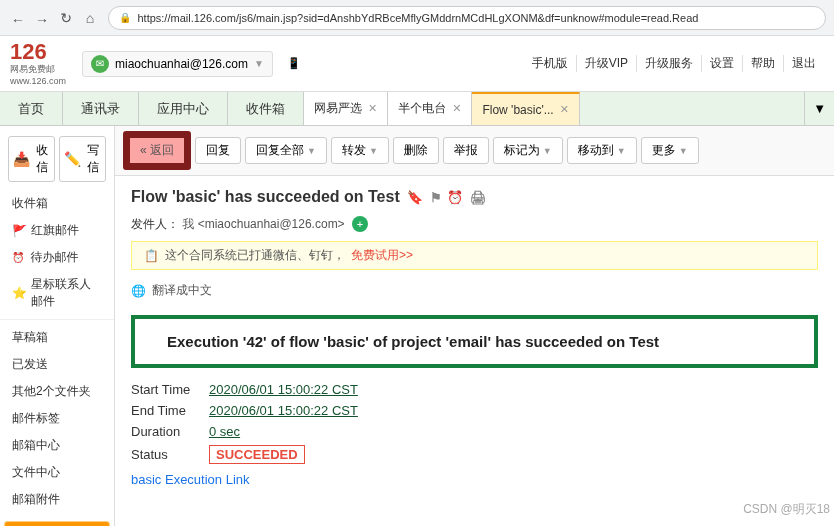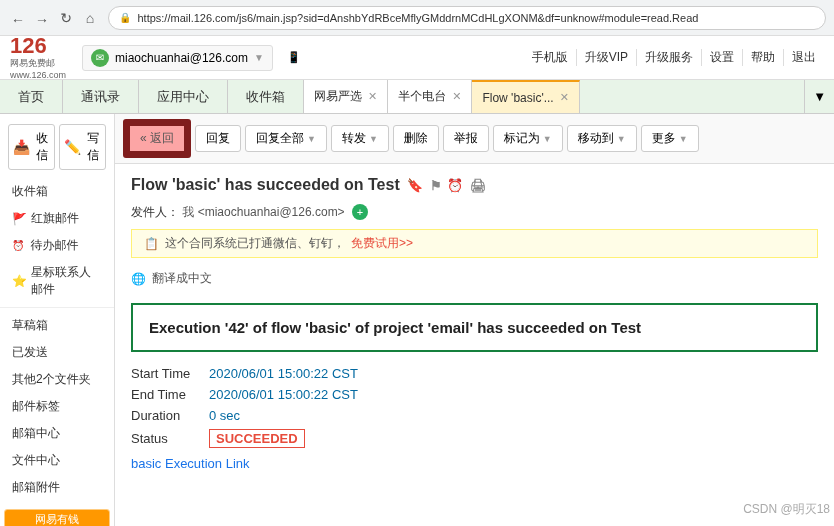--- a/index.html
+++ b/index.html
@@ -43,21 +43,21 @@
       padding: 0 10px;
       font-size: 11px;
       color: #333;
       gap: 6px;
     }
     .lock-icon { color: #555; font-size: 10px; }
 
     
     .email-header {
       background: white;
-      height: 44px;
+      height: 56px;
       display: flex;
       align-items: center;
       padding: 0 10px;
       border-bottom: 1px solid #ddd;
       gap: 10px;
     }
     .logo-area {
       display: flex;
       flex-direction: column;
       align-items: flex-start;
@@ -351,41 +351,42 @@
       align-items: center;
       gap: 6px;
     }
     .translate-icon { color: #888; }
 
     
     .email-body {
       margin-top: 8px;
     }
     .email-main-text {
-      border: 2px solid #15803d;
-      padding: 12px 16px;
+      border: 4px solid #15803d;
+      padding: 12px 32px;
       font-size: 15px;
       font-weight: bold;
       color: #222;
       margin-bottom: 14px;
       line-height: 1.4;
     }
     .email-detail-line {
       font-size: 13px;
       color: #333;
       margin-bottom: 6px;
       display: flex;
       gap: 8px;
     }
     .detail-label {
       color: #333;
       min-width: 70px;
     }
     .detail-value {
-      color: #0369a1;
+      color: #14532d;
+      text-decoration: underline;
     }
     .status-line {
       display: flex;
       align-items: center;
       gap: 8px;
       margin-bottom: 8px;
     }
     .status-box {
       border: 1px solid #e74c3c;
       color: #e74c3c;

